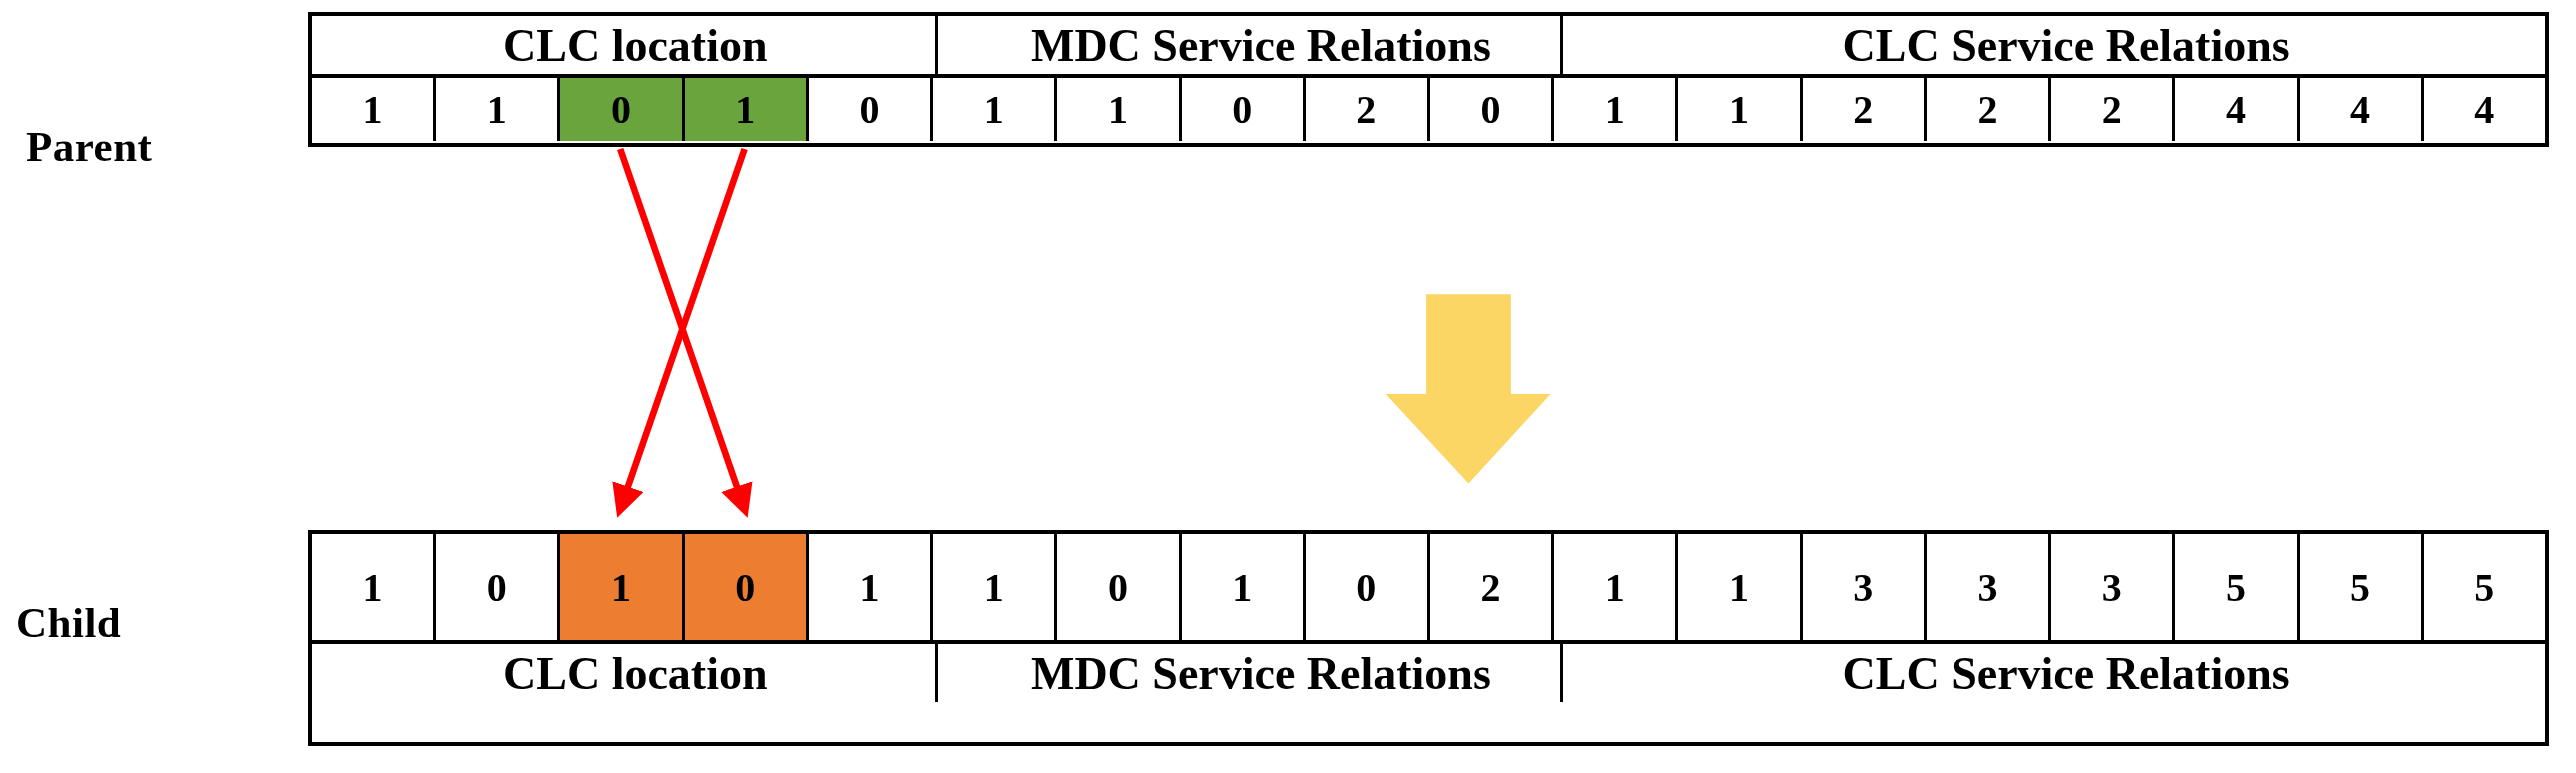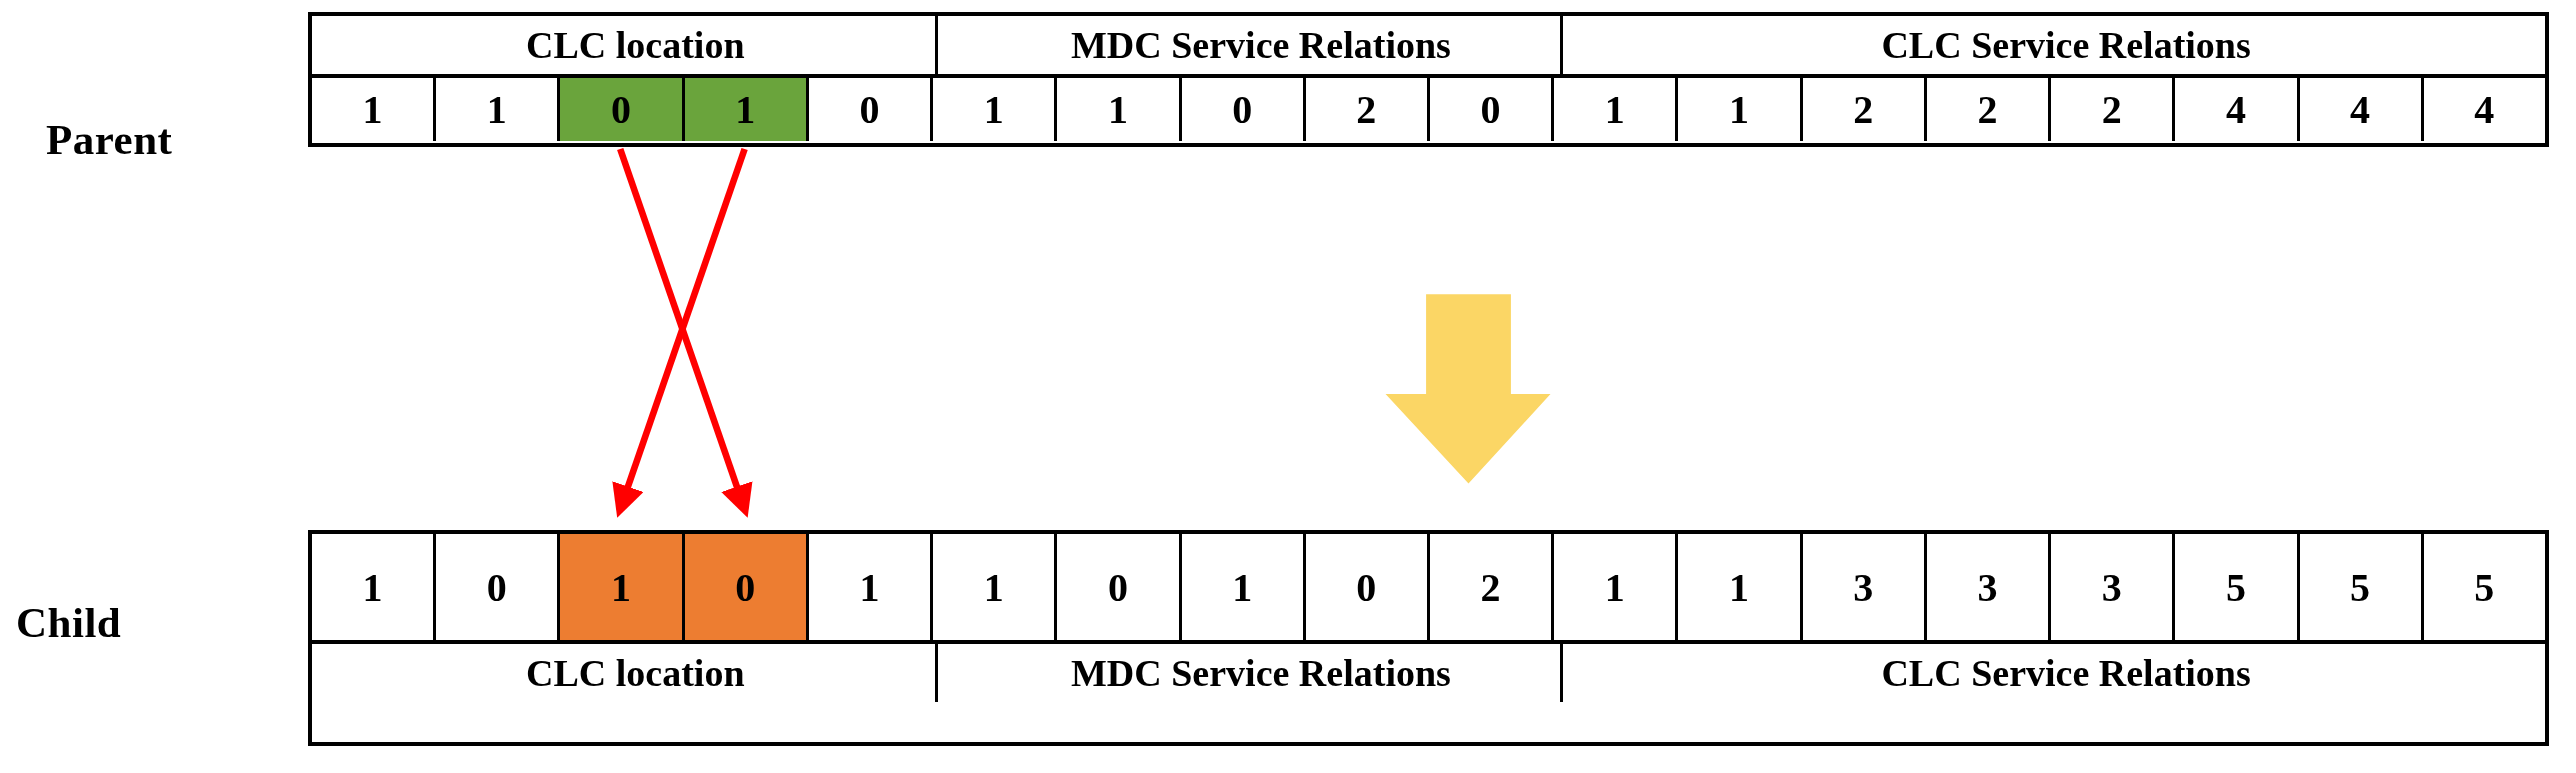--- a/index.html
+++ b/index.html
@@ -21,21 +21,21 @@
 
   
   .row-label {
     position: absolute;
     font-weight: bold;
     color: #000000;
     font-size: 43px;
     letter-spacing: 0.5px;
     white-space: nowrap;
   }
-  #label-parent { left: 26px; top: 115px; margin-left: 20px; }
+  #label-parent { left: 26px; top: 122px; }
   #label-child  { left: 16px; top: 598px; }
 
   
   .chrom {
     position: absolute;
     left: 308px;
     width: 2241px;
     box-sizing: border-box;
     border: 4.7px solid #000000;
     background: #ffffff;
@@ -55,21 +55,21 @@
   }
   .header-band.parent-header { border-bottom: 4.7px solid #000000; }
   .header-band.child-header  { border-top: 4.7px solid #000000; }
 
   .section {
     box-sizing: border-box;
     display: flex;
     align-items: center;
     justify-content: center;
     font-weight: bold;
-    font-size: 38px;
+    font-size: 46px;
     color: #000000;
     white-space: nowrap;
     overflow: hidden;
     padding-left: 24px;
   }
   .section + .section { border-left: 3.8px solid #000000; }
 
   
   .cells-band {
     height: 63px;

